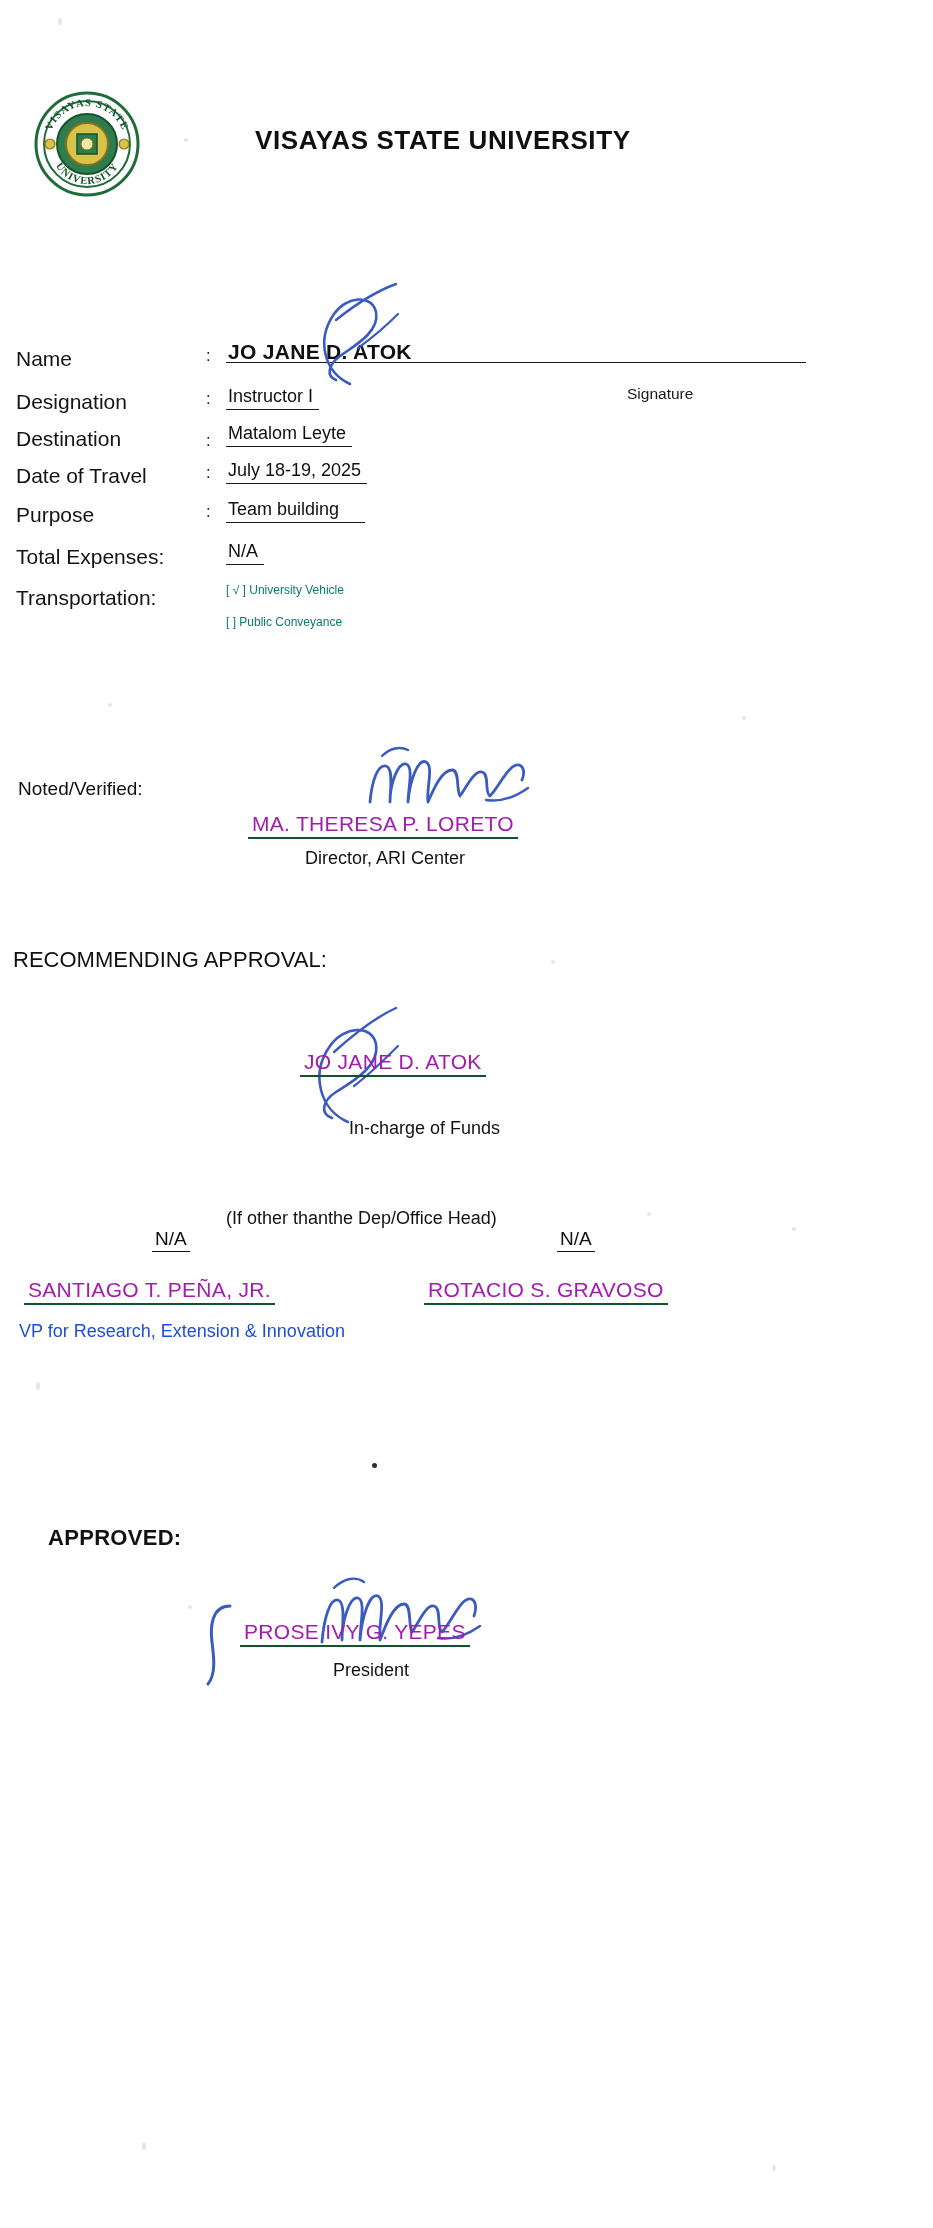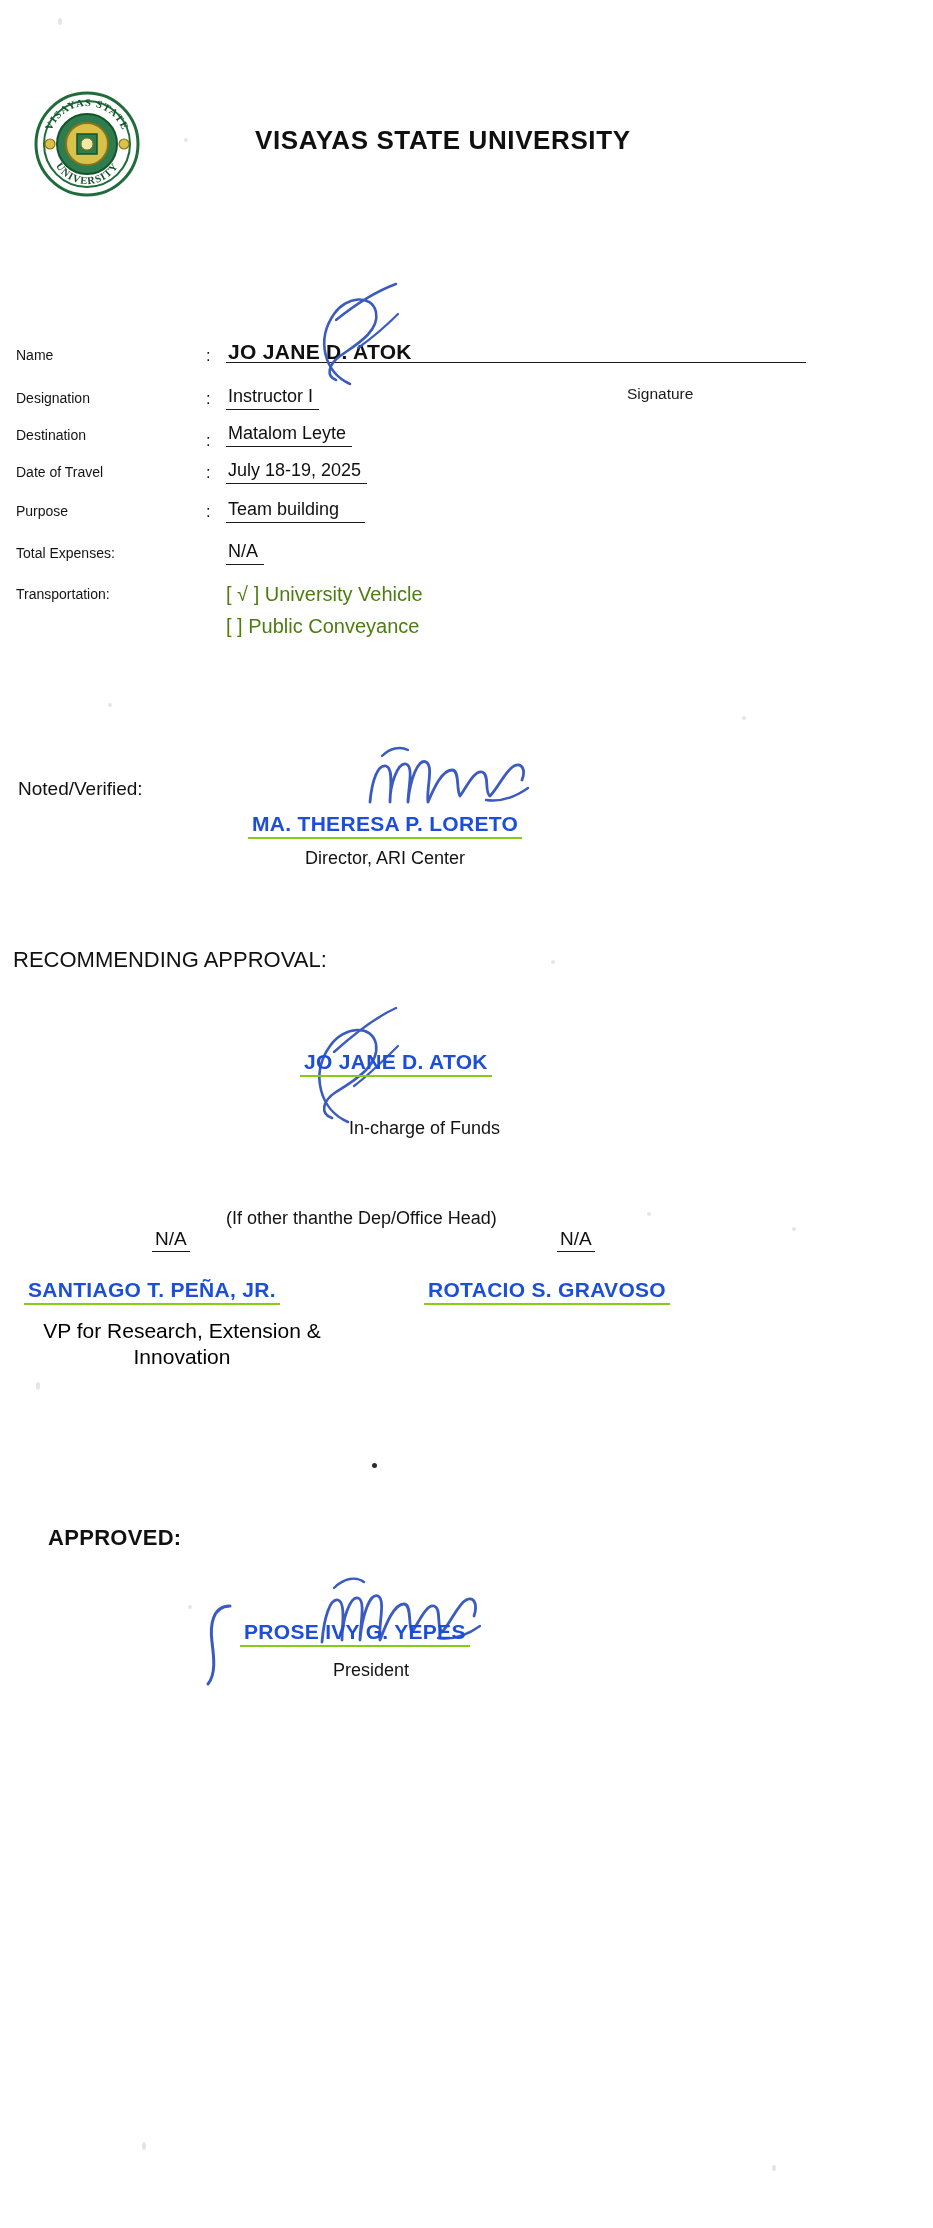--- a/index.html
+++ b/index.html
@@ -60,21 +60,21 @@
     left: 16px; top: 340px;
     width: 900px;
   }
   .frow {
     position: relative;
     height: 37px;
   }
   .flabel {
     position: absolute;
     left: 0; top: 4px;
-    font-size: 14px;
+    font-size: 21px;
     color: #141414;
   }
   .fcolon {
     position: absolute;
     left: 190px; top: 3px;
     font-size: 16.5px;
   }
   .fvalue {
     position: absolute;
     left: 210px; top: 0px;
@@ -100,64 +100,64 @@
   }
   #sig-word {
     position: absolute;
     left: 627px; top: 385px;
     font-size: 15.5px;
     color: #1a1a1a;
   }
   .transport-line {
     position: absolute;
     left: 210px;
-    font-size: 20px;
-    color: #4d7c0f;
+    font-size: 12px;
+    color: #0f766e;
     white-space: nowrap;
   }
 
   
   .blk-label {
     position: absolute;
     font-size: 19px;
     color: #111111;
   }
   .blk-label.bold {
     font-weight: bold;
     letter-spacing: .3px;
     margin-left: 28px;
   }
   .name-ul {
     position: absolute;
     font-size: 21px;
-    font-weight: bold;
+    font-weight: normal;
     letter-spacing: .3px;
-    color: #1d4ed8;
-    border-bottom: 2px solid #84cc16;
+    color: #a21caf;
+    border-bottom: 2px solid #14532d;
     padding: 0 4px 1px 4px;
     white-space: nowrap;
   }
   .role {
     position: absolute;
     font-size: 18px;
     color: #131313;
     white-space: nowrap;
   }
   .na {
     position: absolute;
     font-size: 19px;
     color: #101010;
     border-bottom: 1.7px solid #151515;
     padding: 0 3px 1px 3px;
   }
   .role-two {
     position: absolute;
-    font-size: 21px;
+    font-size: 18px;
     line-height: 26px;
-    color: #000000;
+    color: #1d4ed8;
     text-align: center;
   }
 
   
   .ink {
     position: absolute;
     pointer-events: none;
   }
   .ink svg { display: block; overflow: visible; }
 

